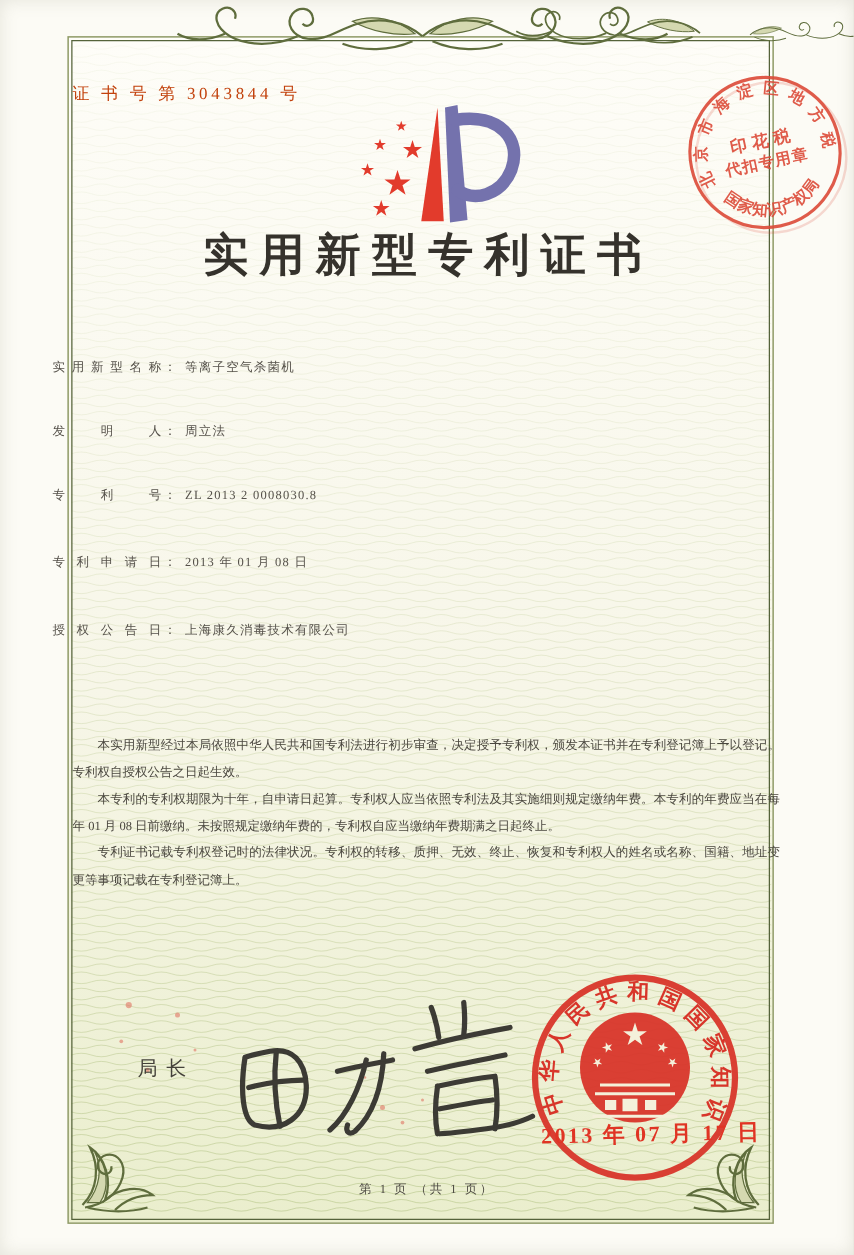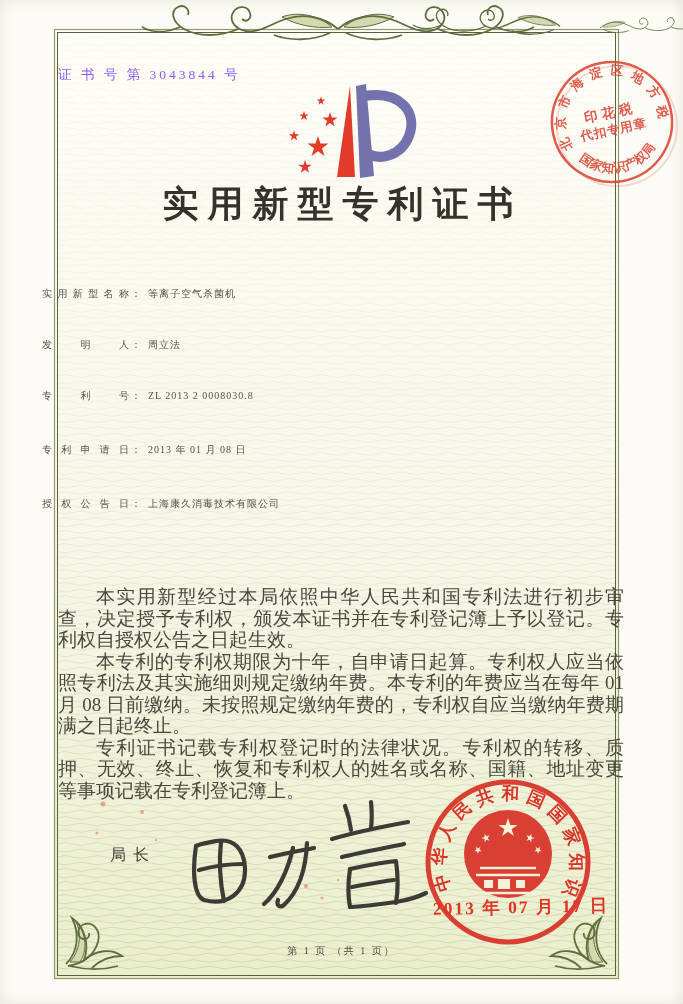--- a/index.html
+++ b/index.html
@@ -2,27 +2,27 @@
 <html><head>
 <meta charset="utf-8">
 <style>
   html,body{margin:0;padding:0;background:#e9e7dd;}
   #page{position:relative;width:683px;height:1004px;background:#fcfbf5;overflow:hidden;
         font-family:"Liberation Serif","DejaVu Serif",serif;
         box-shadow:inset 0 0 14px rgba(120,120,100,.18);}
   #deco{position:absolute;left:0;top:0;}
   .abs{position:absolute;}
   .txt{color:#4e4b42;}
-  #certno{left:58px;top:66px;font-size:13.5px;letter-spacing:3px;color:#8b5cf6;}
+  #certno{left:58px;top:66px;font-size:13.5px;letter-spacing:3px;color:#c2410c;}
   #title{left:0;top:180px;width:683px;text-align:center;font-size:36px;font-weight:bold;
          letter-spacing:9px;padding-left:2px;box-sizing:border-box;color:#35322c;}
   .field-row{left:42px;width:560px;font-size:10px;color:#55514a;letter-spacing:1px;white-space:nowrap;}
   .flabel{display:inline-block;width:88px;text-align:justify;text-align-last:justify;}
   .colon{margin:0 6px 0 1px;}
-  #paras{left:58px;top:586px;width:566px;font-size:19px;line-height:21.5px;color:#4a473f;
+  #paras{left:58px;top:586px;width:566px;font-size:10px;line-height:21.5px;color:#4a473f;
          text-align:justify;}
   #paras p{margin:0;text-indent:2em;}
   #signer{left:110px;top:845px;font-size:16px;letter-spacing:7px;color:#44413a;}
   #sealdate{left:418px;top:895px;width:206px;text-align:center;font-size:17.5px;font-weight:bold;
             color:#e03424;letter-spacing:2px;transform:rotate(-1.2deg);}
   #footer{left:0;top:944px;width:683px;text-align:center;font-size:10px;letter-spacing:2px;color:#4d4a42;}
   .sr{position:absolute;width:1px;height:1px;overflow:hidden;clip-path:inset(50%);}
   svg text{font-family:"Liberation Serif","DejaVu Serif",serif;}
 </style>
 </head>

